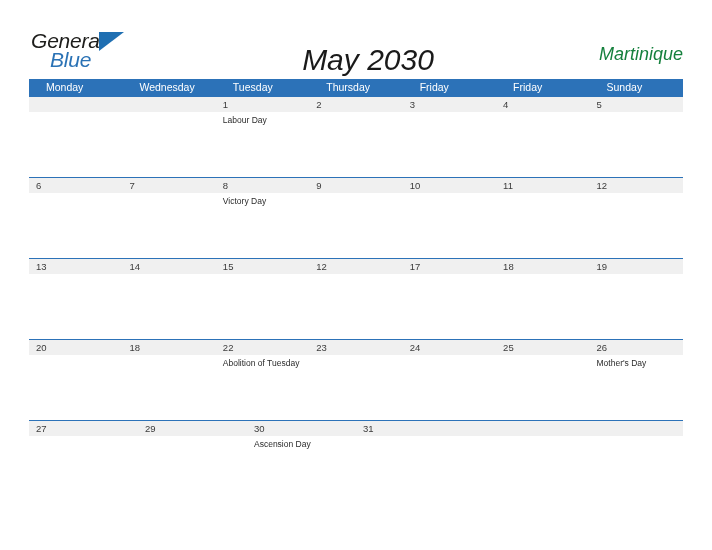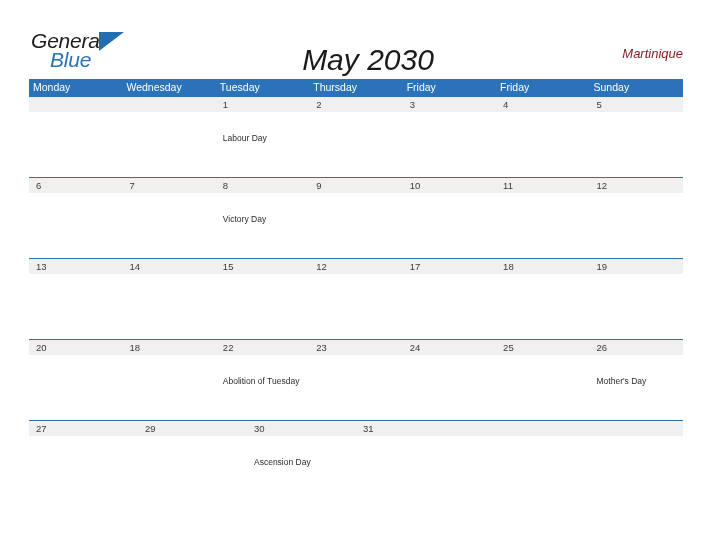--- a/index.html
+++ b/index.html
@@ -78,23 +78,23 @@
     line-height: 36px;
     color: #1a1a1a;
     font-weight: normal;
     margin: 12px;
   }
 
   .region-label {
     position: absolute;
     right: 29px;
     top: 46px;
-    font-size: 13px;
+    font-size: 18px;
     line-height: 16px;
-    color: #7f1d1d;
+    color: #15803d;
   }
 
   
   .calendar {
     position: absolute;
     left: 29px;
     top: 79px;
     width: 654px;
   }
 
@@ -102,21 +102,21 @@
     display: flex;
     width: 100%;
     background: #2c72b8;
     height: 17px;
   }
   .weekday-cell {
     flex: 1 1 0;
     color: #ffffff;
     font-size: 10.5px;
     line-height: 17px;
-    padding-left: 4px;
+    padding-left: 17px;
     box-sizing: border-box;
     white-space: nowrap;
     overflow: hidden;
   }
 
   .week-row {
     position: relative;
     display: flex;
     width: 100%;
     height: 81px;
@@ -154,21 +154,21 @@
     line-height: 15px;
     color: #3b3b3b;
     height: 15px;
   }
 
   .day-event {
     display: block;
     font-size: 8.5px;
     line-height: 12px;
     color: #2b2b2b;
-    margin-top: 20px;
+    margin-top: 2px;
     white-space: nowrap;
   }
 
   .day-cell.empty .day-number {
     visibility: hidden;
   }
 </style>
 </head>
 <body>
 

